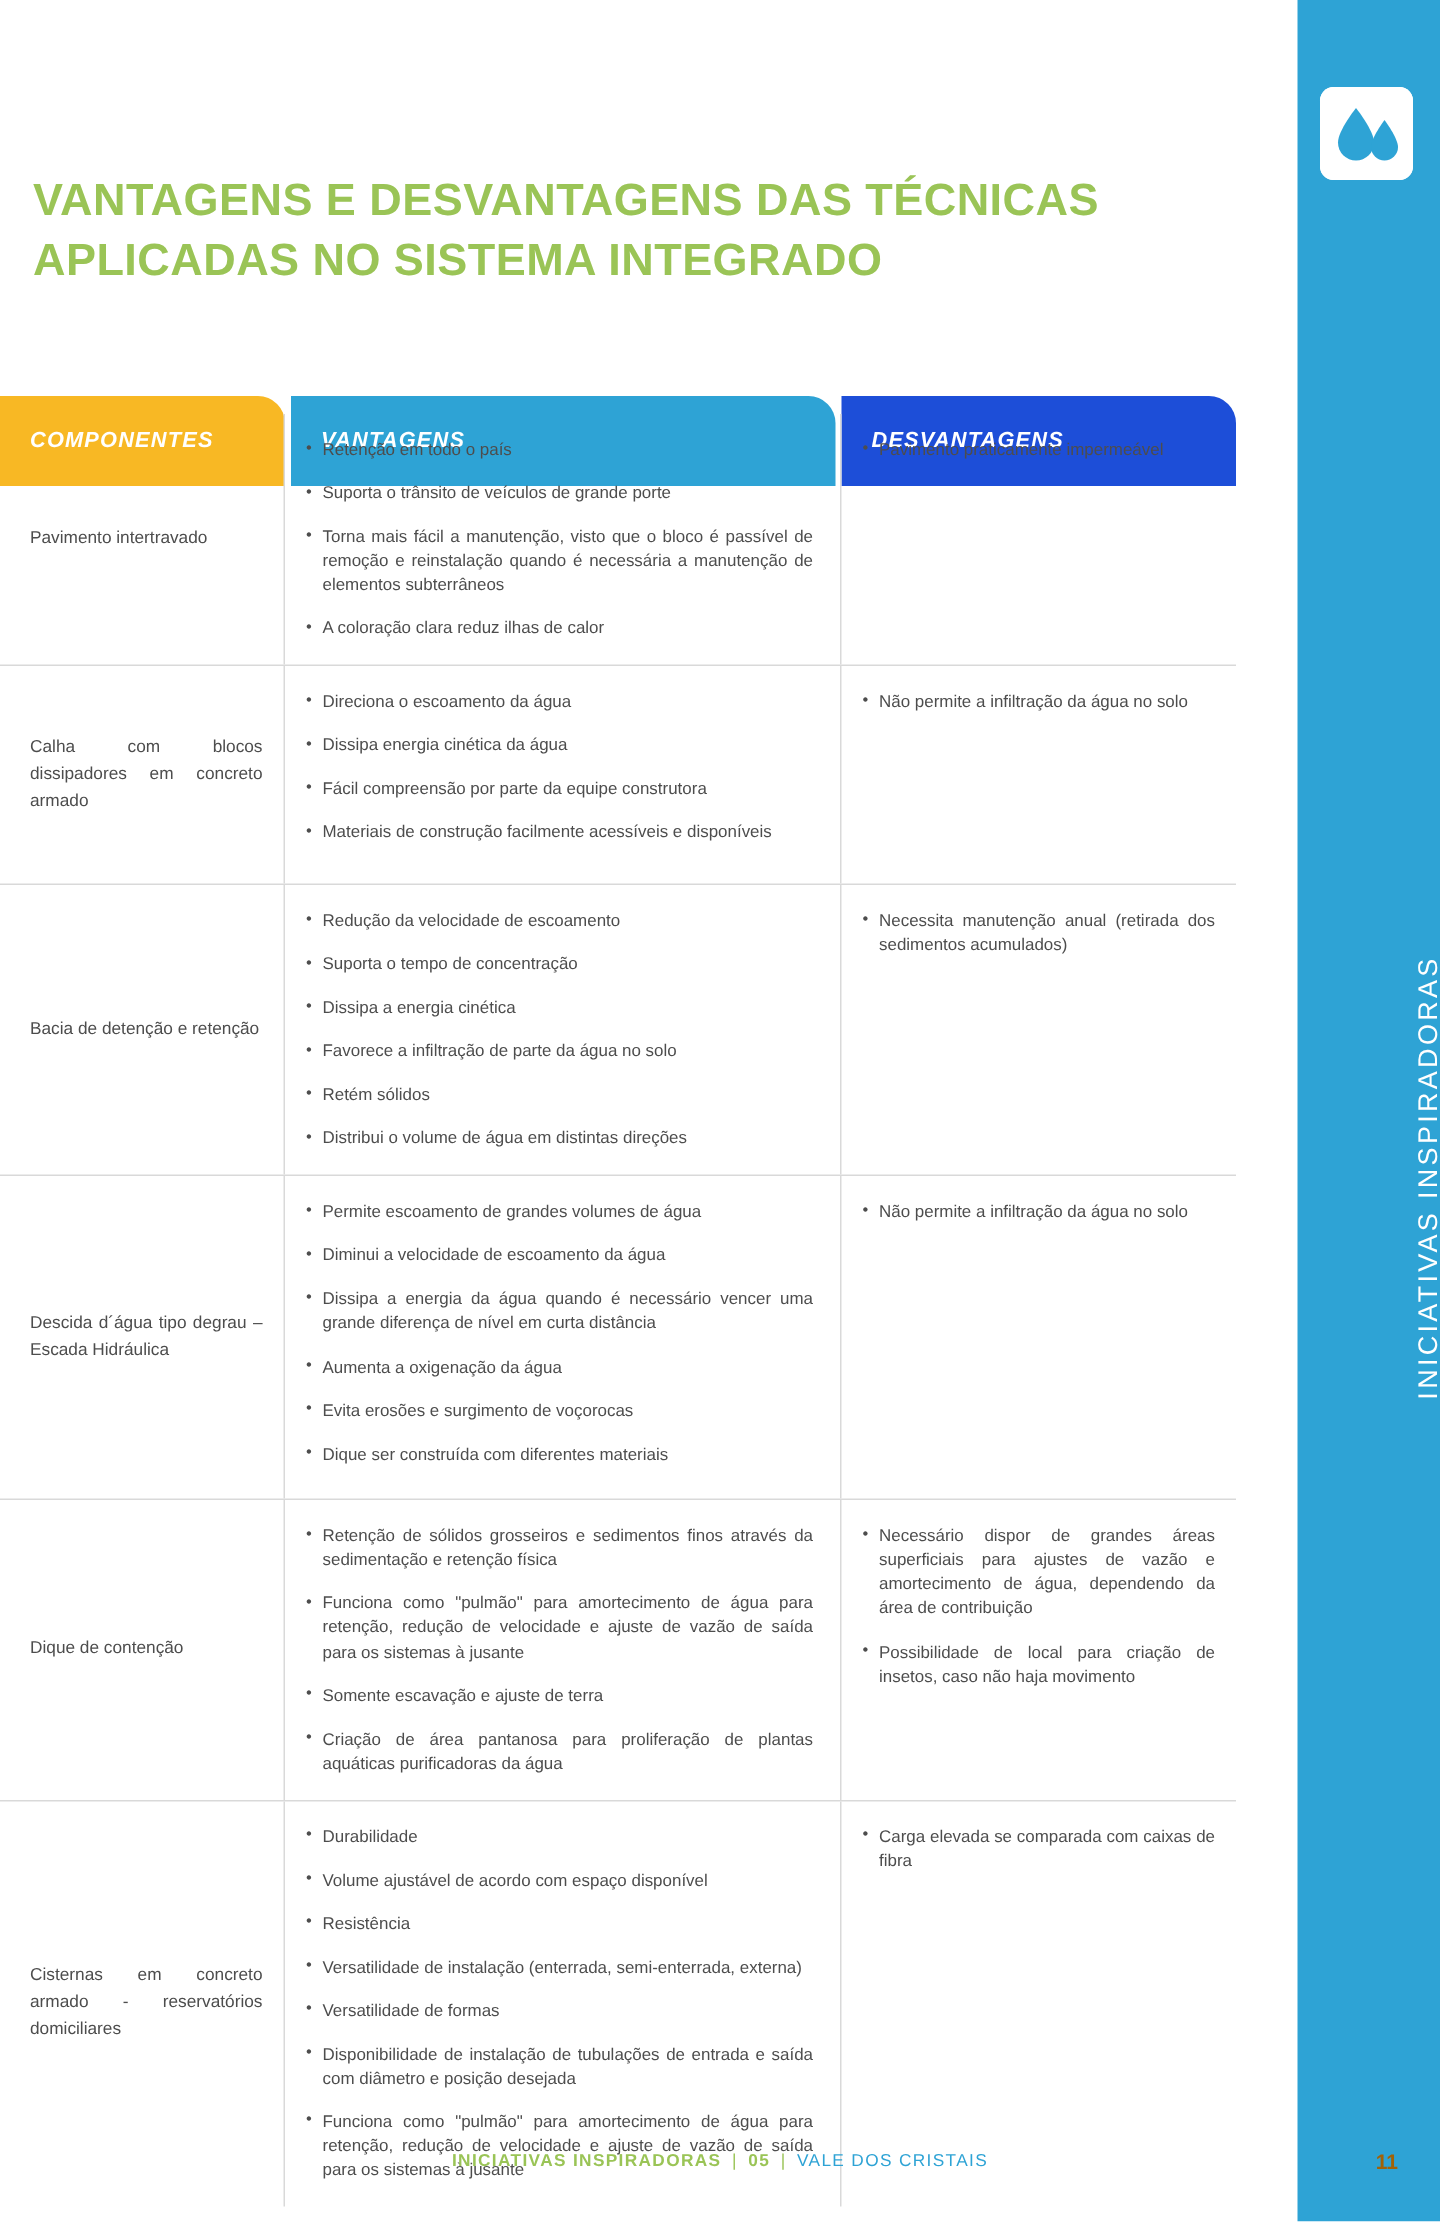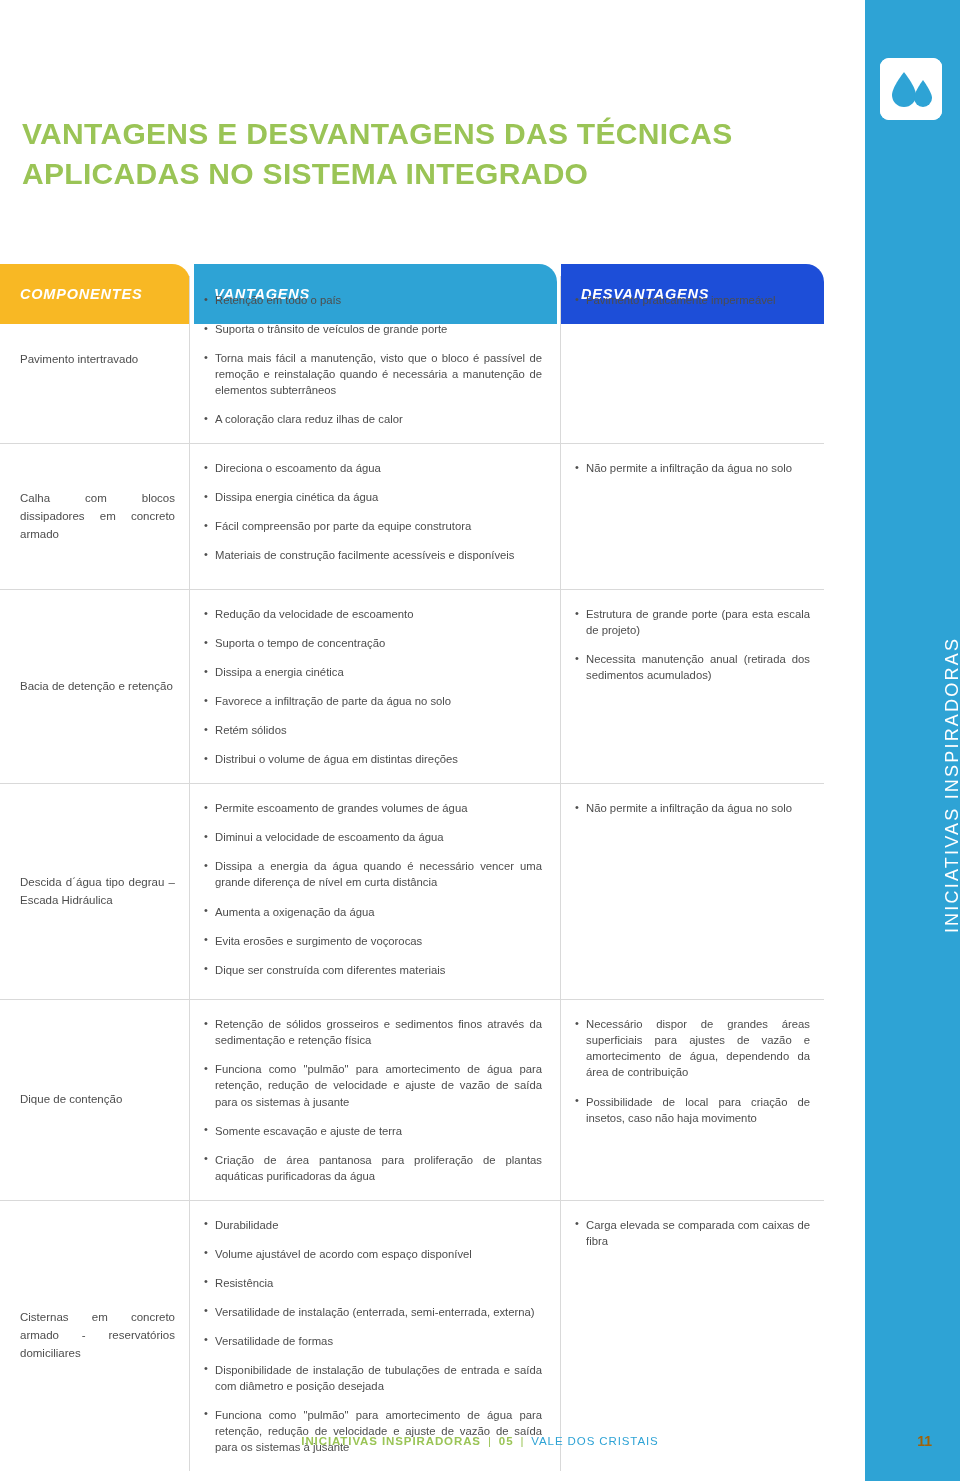--- a/index.html
+++ b/index.html
@@ -282,21 +282,20 @@
         <li>Redução da velocidade de escoamento</li>
         <li>Suporta o tempo de concentração</li>
         <li>Dissipa a energia cinética</li>
         <li>Favorece a infiltração de parte da água no solo</li>
         <li>Retém sólidos</li>
         <li>Distribui o volume de água em distintas direções</li>
       </ul>
     </div>
     <div class="col-des">
       <ul class="bullets">
-        <li>Estrutura de grande porte (para esta escala de projeto)</li>
         <li>Necessita manutenção anual (retirada dos sedimentos acumulados)</li>
       </ul>
     </div>
   </div>
 
   <div class="row" style="min-height:216px">
     <div class="col-comp">Descida d´água tipo degrau – Escada Hidráulica</div>
     <div class="col-van">
       <ul class="bullets">
         <li>Permite escoamento de grandes volumes de água</li>

